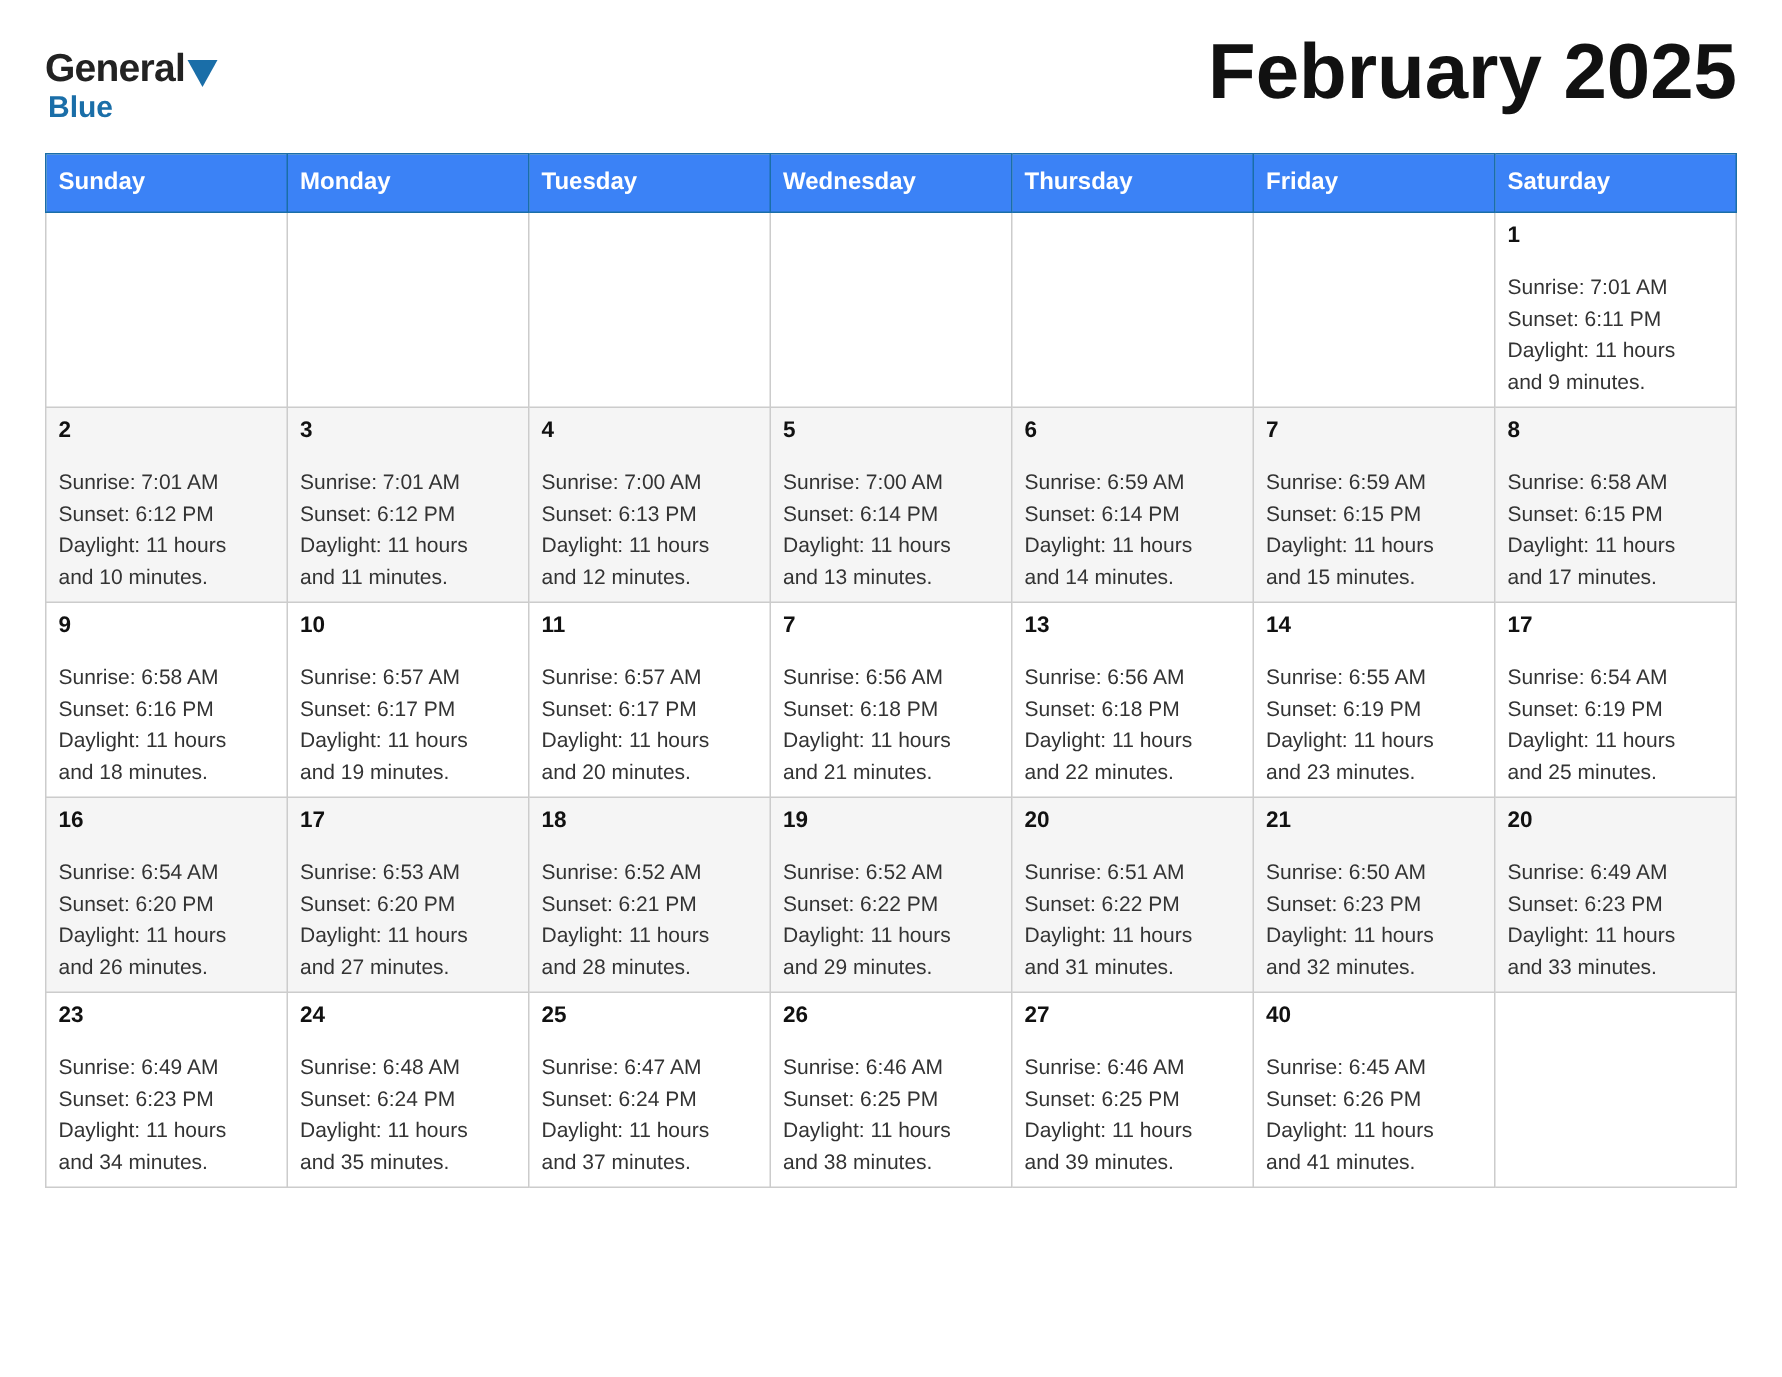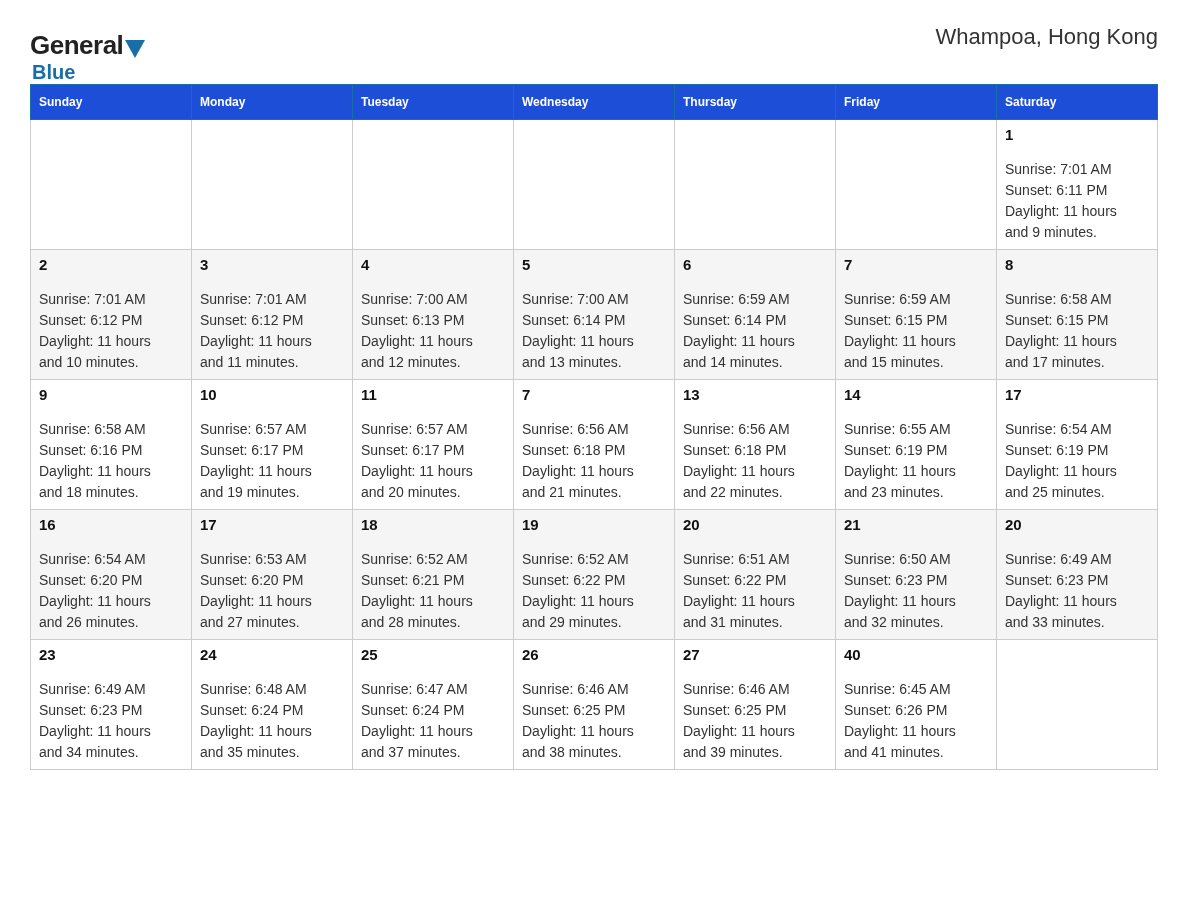--- a/index.html
+++ b/index.html
@@ -8,20 +8,21 @@
       background: #fff;
       color: #222;
       width: 1188px;
       min-height: 918px;
       padding: 20px 30px;
     }
     .header {
       display: flex;
       justify-content: space-between;
       align-items: flex-start;
+      margin-bottom: 18px;
     }
     .logo {
       display: flex;
       flex-direction: column;
       align-items: flex-start;
       margin-top: 10px;
     }
     .logo-top {
       display: flex;
       align-items: center;
@@ -60,23 +61,23 @@
       font-size: 22px;
       color: #333;
       margin-top: 4px;
     }
     .calendar {
       width: 100%;
       border-collapse: collapse;
       border: 1px solid #bbb;
     }
     .calendar th {
-      background-color: #1d4ed8;
+      background-color: #3b82f6;
       color: #fff;
-      font-size: 12px;
+      font-size: 16px;
       font-weight: bold;
       padding: 10px 8px;
       text-align: left;
       border: 1px solid #1a6ea8;
     }
     .calendar td {
       vertical-align: top;
       border: 1px solid #ccc;
       padding: 6px 8px;
       width: calc(100% / 7);
@@ -118,21 +119,21 @@
 
 <div class="header">
   <div class="logo">
     <div class="logo-top">
       <span class="logo-general">General</span>
       <div class="logo-triangle"></div>
     </div>
     <span class="logo-blue">Blue</span>
   </div>
   <div class="title-section">
-    <div class="location">Whampoa, Hong Kong</div>
+    <div class="month-title">February 2025</div>
   </div>
 </div>
 
 <table class="calendar">
   <thead>
     <tr>
     <th>Sunday</th>
         <th>Monday</th>
         <th>Tuesday</th>
         <th>Wednesday</th>

